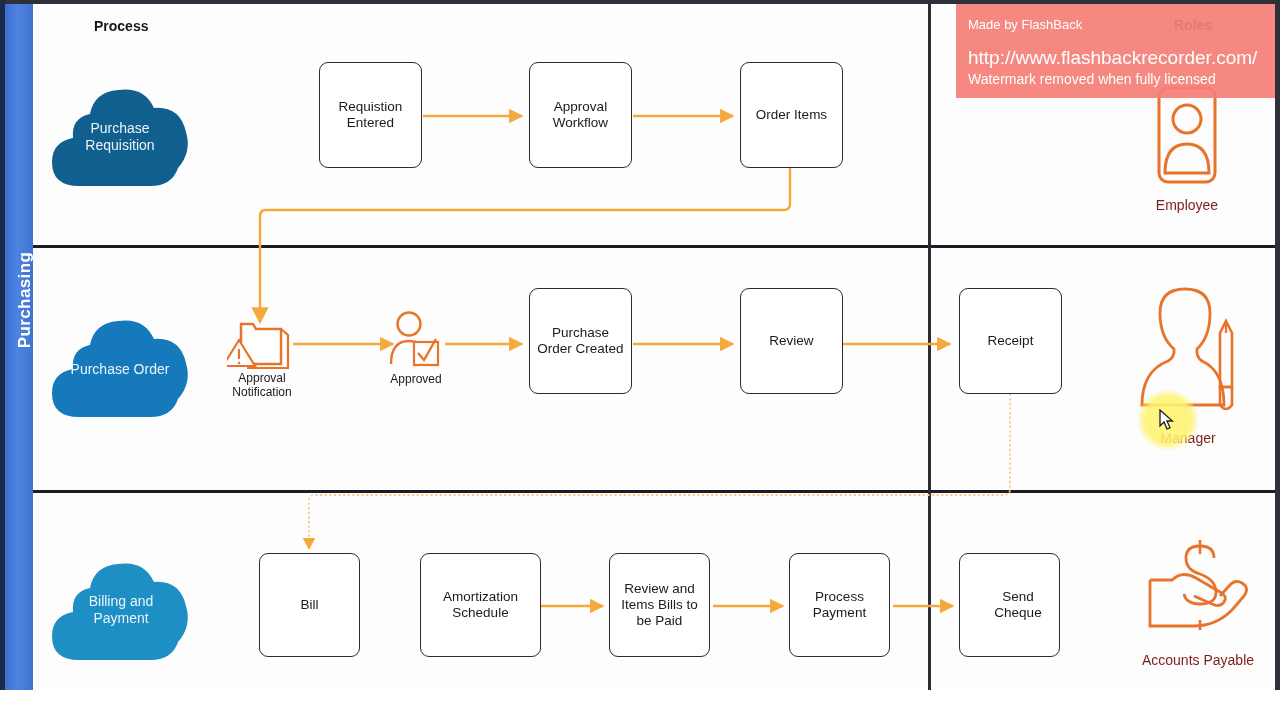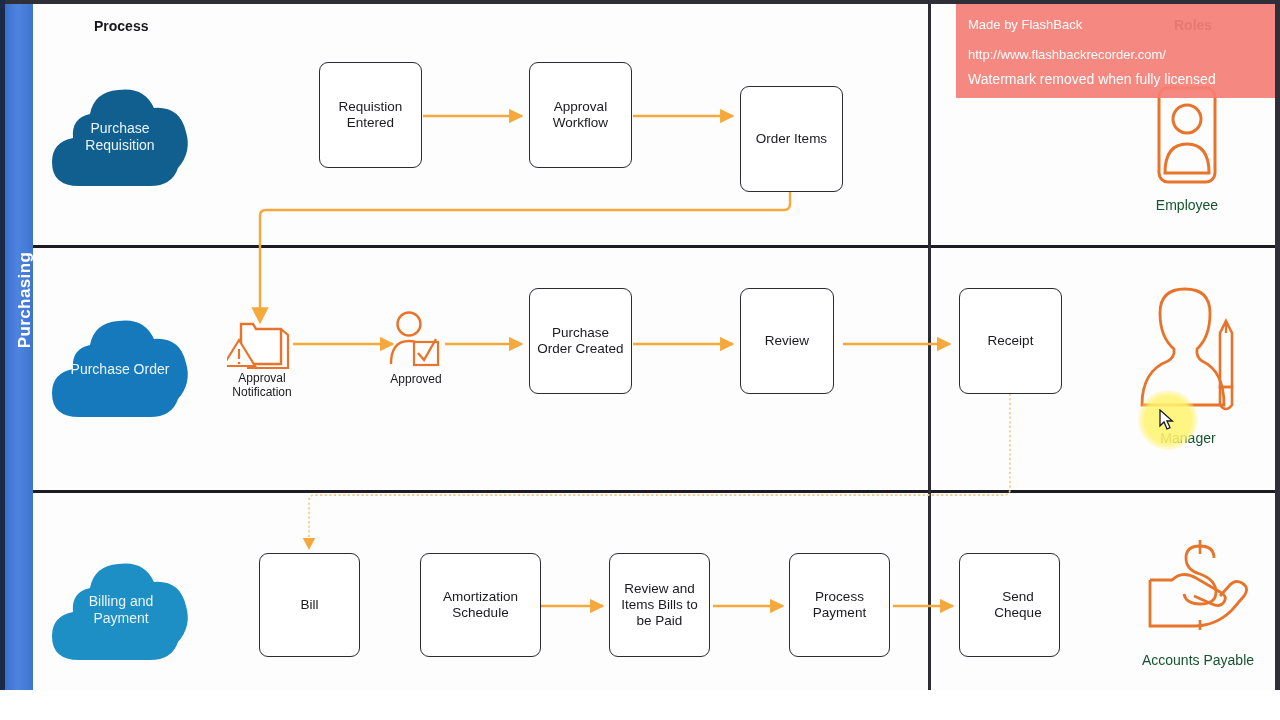--- a/index.html
+++ b/index.html
@@ -44,36 +44,36 @@
   .pbox{position:absolute;background:#ffffff;border:1.6px solid #2b2b33;border-radius:9px;
     display:flex;align-items:center;justify-content:center;text-align:center;
     color:#1a1a1f;font-size:13.5px;line-height:16px;padding:0 5px;box-sizing:border-box;}
 
   
   .conn{position:absolute;left:33px;top:4px;width:1242px;height:686px;pointer-events:none;}
 
   
   .role{position:absolute;}
   .role-cap{position:absolute;left:0;width:100%;text-align:center;
-    font-size:14px;color:#14532d;}
+    font-size:14px;color:#7f1d1d;}
 
   
   .icap{position:absolute;text-align:center;font-size:12px;line-height:14px;color:#1a1a1f;}
 
   
   .click-glow{position:absolute;left:1138px;top:390px;width:60px;height:60px;border-radius:50%;
     background:radial-gradient(circle,rgba(255,245,120,.95) 0%,rgba(255,243,110,.85) 55%,rgba(255,240,100,0) 75%);}
   .cursor{position:absolute;left:1159px;top:409px;}
 
   
   .watermark{position:absolute;left:956px;top:4px;width:319px;height:94px;
     background:#f58077;opacity:.93;}
   .wm-line{position:absolute;left:12px;color:#ffffff;white-space:nowrap;}
   .wm-1{top:13px;font-size:13px;}
-  .wm-2{top:43px;font-size:13px;}
+  .wm-2{top:43px;font-size:19px;}
   .wm-3{top:67px;font-size:14px;}
 
   
   .toolbar{position:absolute;left:0;top:690px;width:1280px;height:30px;background:#ffffff;}
 </style>
 </head>
 <body>
 
 <div id="stage">
 
@@ -125,21 +125,21 @@
                Q134,32 140,58 Q146,78 132,94 Q126,112 104,112 Z" fill="#115F8E"></path>
     </svg>
     <div class="cloud-txt" style="top:46px;">Purchase</div>
     <div class="cloud-txt" style="top:63px;">Requisition</div>
   </div>
 
   <div class="pbox" style="left:319px;top:62px;width:103px;height:106px;white-space:pre-line;">Requistion
 Entered</div>
   <div class="pbox" style="left:529px;top:62px;width:103px;height:106px;white-space:pre-line;">Approval
 Workflow</div>
-  <div class="pbox" style="left:740px;top:62px;width:103px;height:106px;white-space:pre-line;margin-top:24px;">Order Items</div>
+  <div class="pbox" style="left:740px;top:62px;width:103px;height:106px;white-space:pre-line;">Order Items</div>
 
   <div class="role" style="left:1128px;top:85px;">
     <svg width="118" height="102" viewBox="0 0 118 102">
       <rect x="31" y="3" width="56" height="94" rx="9" fill="none" stroke="#E8732B" stroke-width="3"></rect>
       <circle cx="59" cy="34" r="14" fill="none" stroke="#E8732B" stroke-width="3"></circle>
       <path d="M37,88 Q37,59 59,59 Q81,59 81,88 Z" fill="none" stroke="#E8732B" stroke-width="3"></path>
     </svg>
     <div class="role-cap" style="top:112px;">Employee</div>
   </div>
 
@@ -168,21 +168,21 @@
       <circle cx="21" cy="14" r="11.5" fill="none" stroke="#E8732B" stroke-width="2.4"></circle>
       <path d="M3,54 Q3,31 21,31 Q39,31 39,54" fill="none" stroke="#E8732B" stroke-width="2.4"></path>
       <rect x="26" y="32" width="24" height="23" fill="#fff" stroke="#E8732B" stroke-width="2.2"></rect>
       <path d="M30,43 L36,50 L48,29" fill="none" stroke="#E8732B" stroke-width="2.4"></path>
     </svg>
     <div class="icap" style="left:-24px;top:62px;width:104px;">Approved</div>
   </div>
 
   <div class="pbox" style="left:529px;top:288px;width:103px;height:106px;white-space:pre-line;">Purchase
 Order Created</div>
-  <div class="pbox" style="left:740px;top:288px;width:94px;height:106px;white-space:pre-line;">Review</div>
+  <div class="pbox" style="left:740px;top:288px;width:103px;height:106px;white-space:pre-line;">Review</div>
   <div class="pbox" style="left:959px;top:288px;width:103px;height:106px;white-space:pre-line;">Receipt</div>
 
   <div class="role" style="left:1128px;top:283px;">
     <svg width="120" height="136" viewBox="0 0 120 136">
       <path d="M32,30 Q32,6 57,6 Q82,6 82,30 Q82,54 69,66 Q68,74 74,78
                Q96,88 96,122 L14,122 Q14,88 40,78 Q47,74 46,66 Q32,54 32,30 Z" fill="none" stroke="#E8732B" stroke-width="2.8"></path>
       <path d="M98,38 L104,50 L104,104 L92,104 L92,50 Z" fill="none" stroke="#E8732B" stroke-width="2.6"></path>
       <path d="M92,104 L92,122 Q98,130 104,122 L104,104 Z" fill="none" stroke="#E8732B" stroke-width="2.6"></path>
       <line x1="98" y1="38" x2="98" y2="50" stroke="#E8732B" stroke-width="2.2"></line>
     </svg>

